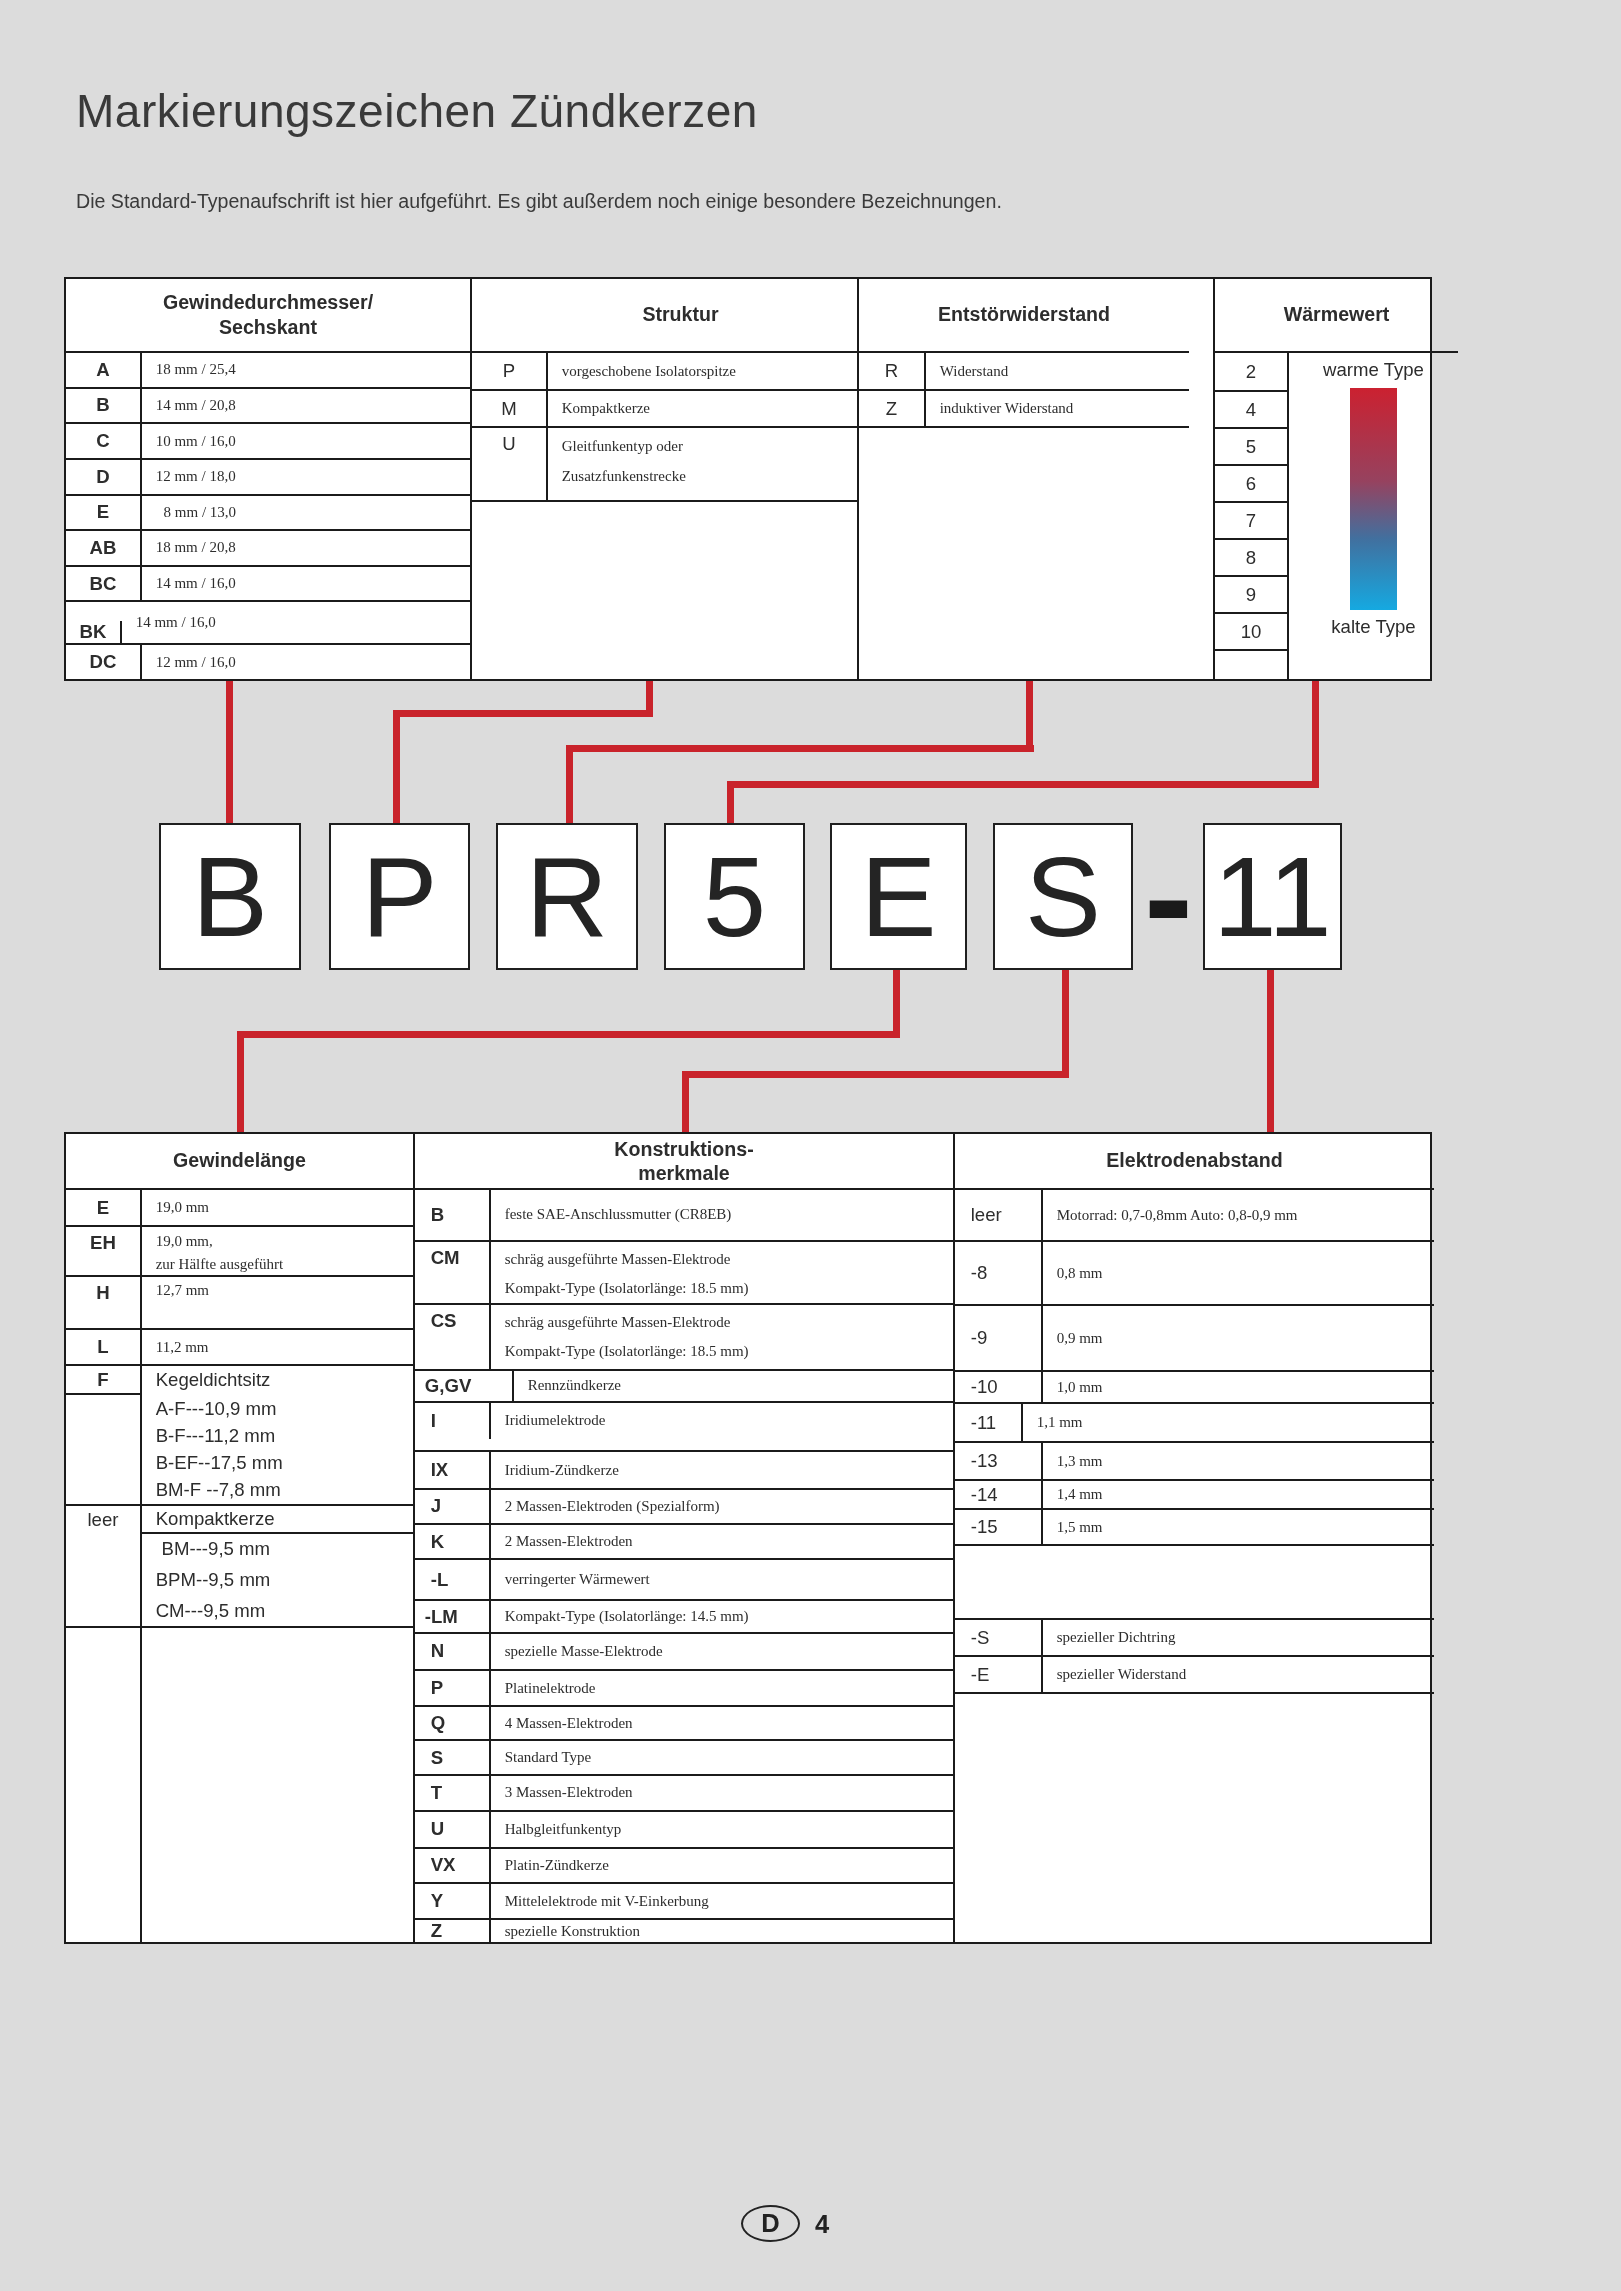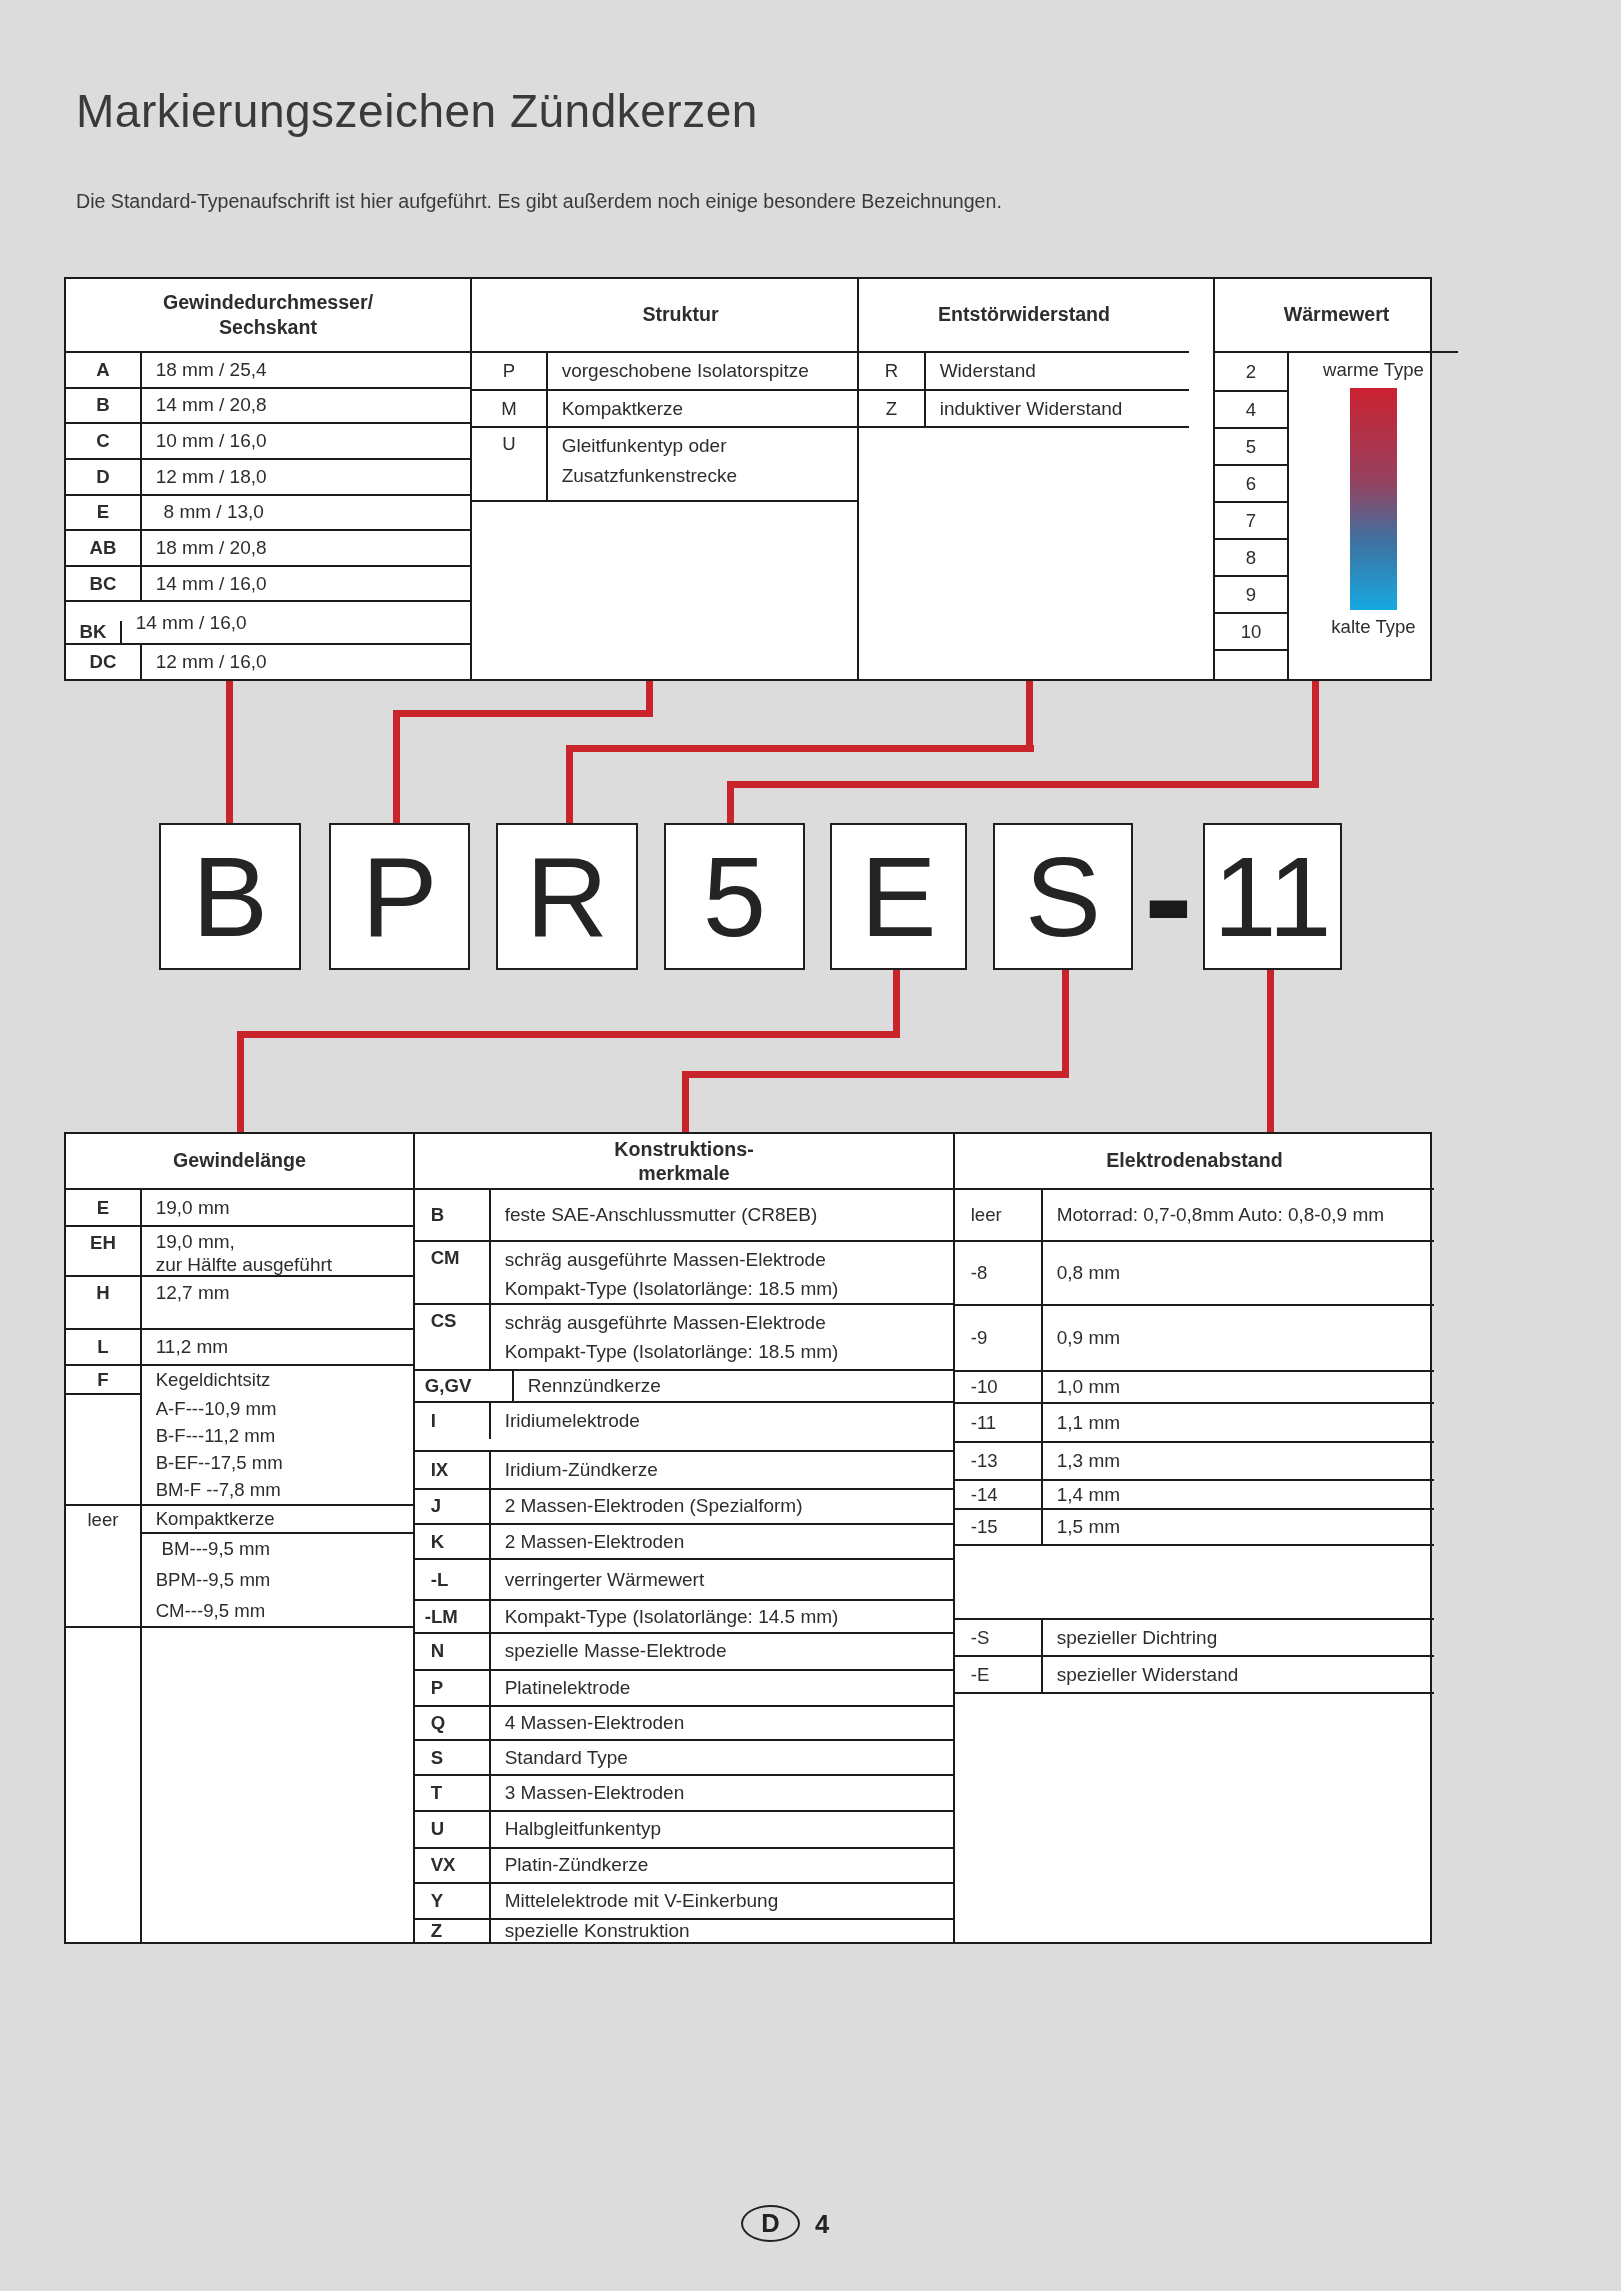--- a/index.html
+++ b/index.html
@@ -15,21 +15,21 @@
   .sec.bl{border-left:2px solid #1b1b1b;}
   .hdr{display:flex;flex-direction:column;justify-content:center;align-items:center;
        font-weight:700;font-size:19.6px;line-height:25.5px;border-bottom:2px solid #1b1b1b;box-sizing:border-box;}
   .rows{position:absolute;left:0;right:0;bottom:0;display:flex;flex-direction:column;}
   .row{display:flex;box-sizing:border-box;border-top:2px solid #1b1b1b;}
   .row.first{border-top:none;}
   .kcell{display:flex;align-items:center;justify-content:center;border-right:2px solid #1b1b1b;box-sizing:border-box;font-size:18.6px;flex:none;}
   .kcell.bold{font-weight:700;}
   .kcell.nob{border-right:none;}
   .kcell.leftal{justify-content:flex-start;padding-left:15.7px;}
-  .vcell{flex:1;display:flex;align-items:center;padding-left:13.7px;font-size:19px;box-sizing:border-box;}
+  .vcell{flex:1;display:flex;align-items:center;padding-left:13.7px;font-size:15px;box-sizing:border-box;font-family:Liberation Serif, serif;}
   .vcell.top,.kcell.top{align-items:flex-start;padding-top:4.9px;}
   .twoline{flex-direction:column;align-items:flex-start;justify-content:flex-start;line-height:30px;padding-top:2.9px;}
   .kcol{flex:none;display:flex;flex-direction:column;box-sizing:border-box;border-right:2px solid #1b1b1b;}
   .vcol{flex:1;display:flex;flex-direction:column;box-sizing:border-box;}
   .vline{display:flex;align-items:center;padding-left:13.7px;font-size:18.6px;box-sizing:border-box;}
   
   .numcol{position:absolute;left:0;top:74px;bottom:0;width:74px;border-right:2px solid #1b1b1b;box-sizing:border-box;display:flex;flex-direction:column;}
   .numcell{height:37px;display:flex;align-items:center;justify-content:center;font-size:18.6px;border-top:2px solid #1b1b1b;box-sizing:border-box;}
   .numcell.first{border-top:none;}
   .heatarea{position:absolute;left:74px;right:0;top:74px;bottom:0;display:flex;flex-direction:column;align-items:center;}
@@ -360,21 +360,21 @@
           </div>
         <div class="row" style="height:66px;">
             <div class="kcell leftal" style="width:88px;">-9</div>
             <div class="vcell">0,9 mm</div>
           </div>
         <div class="row" style="height:32px;">
             <div class="kcell leftal" style="width:88px;">-10</div>
             <div class="vcell">1,0 mm</div>
           </div>
         <div class="row" style="height:39px;">
-            <div class="kcell leftal" style="width:88px;">-11</div>
+            <div class="kcell leftal" style="width:68px;">-11</div>
             <div class="vcell">1,1 mm</div>
           </div>
         <div class="row" style="height:38px;">
             <div class="kcell leftal" style="width:88px;">-13</div>
             <div class="vcell">1,3 mm</div>
           </div>
         <div class="row" style="height:29px;">
             <div class="kcell leftal" style="width:88px;">-14</div>
             <div class="vcell">1,4 mm</div>
           </div>

